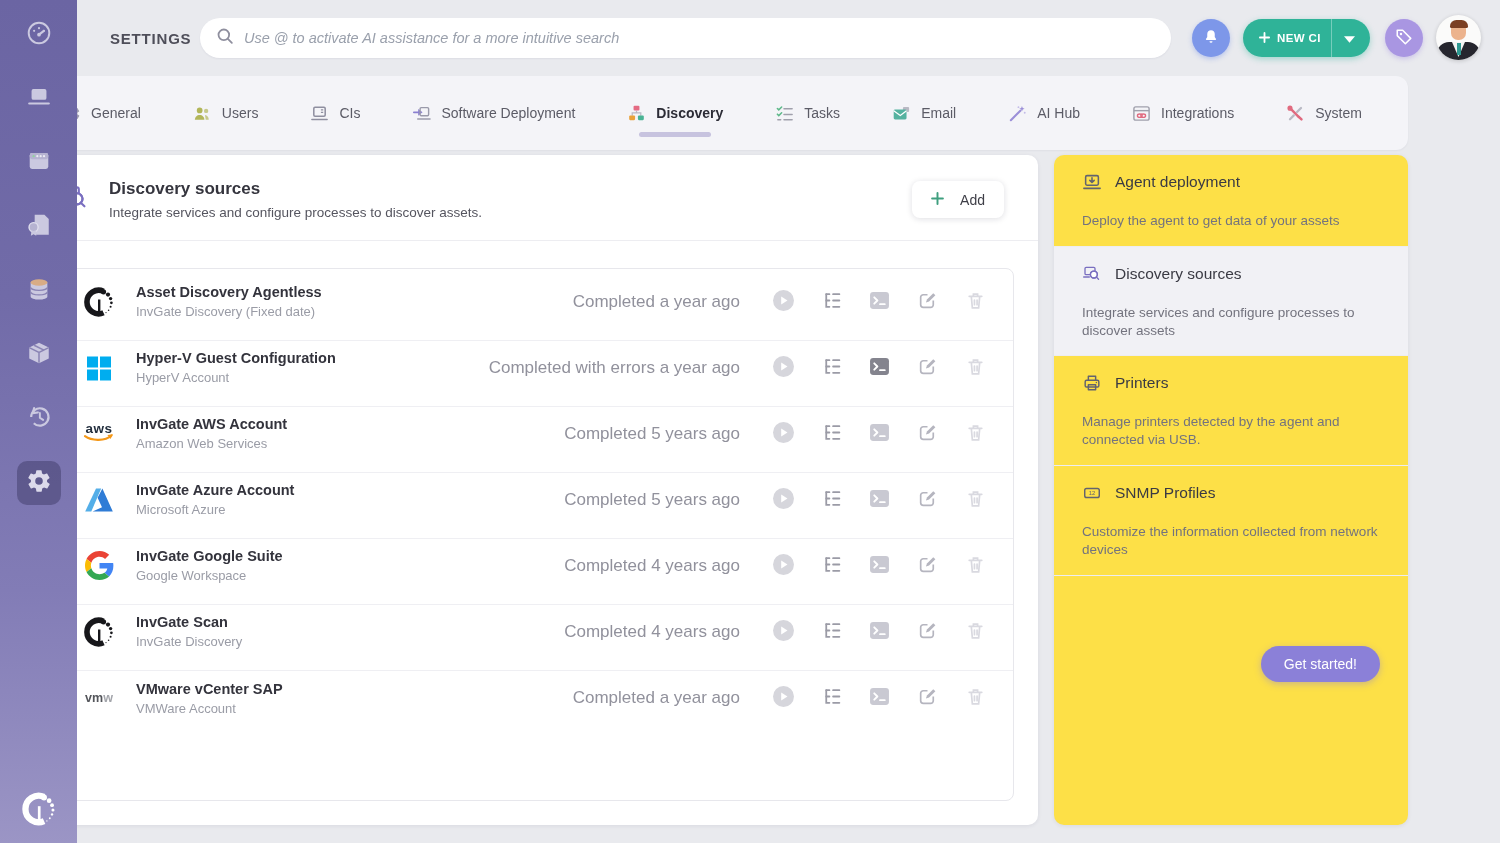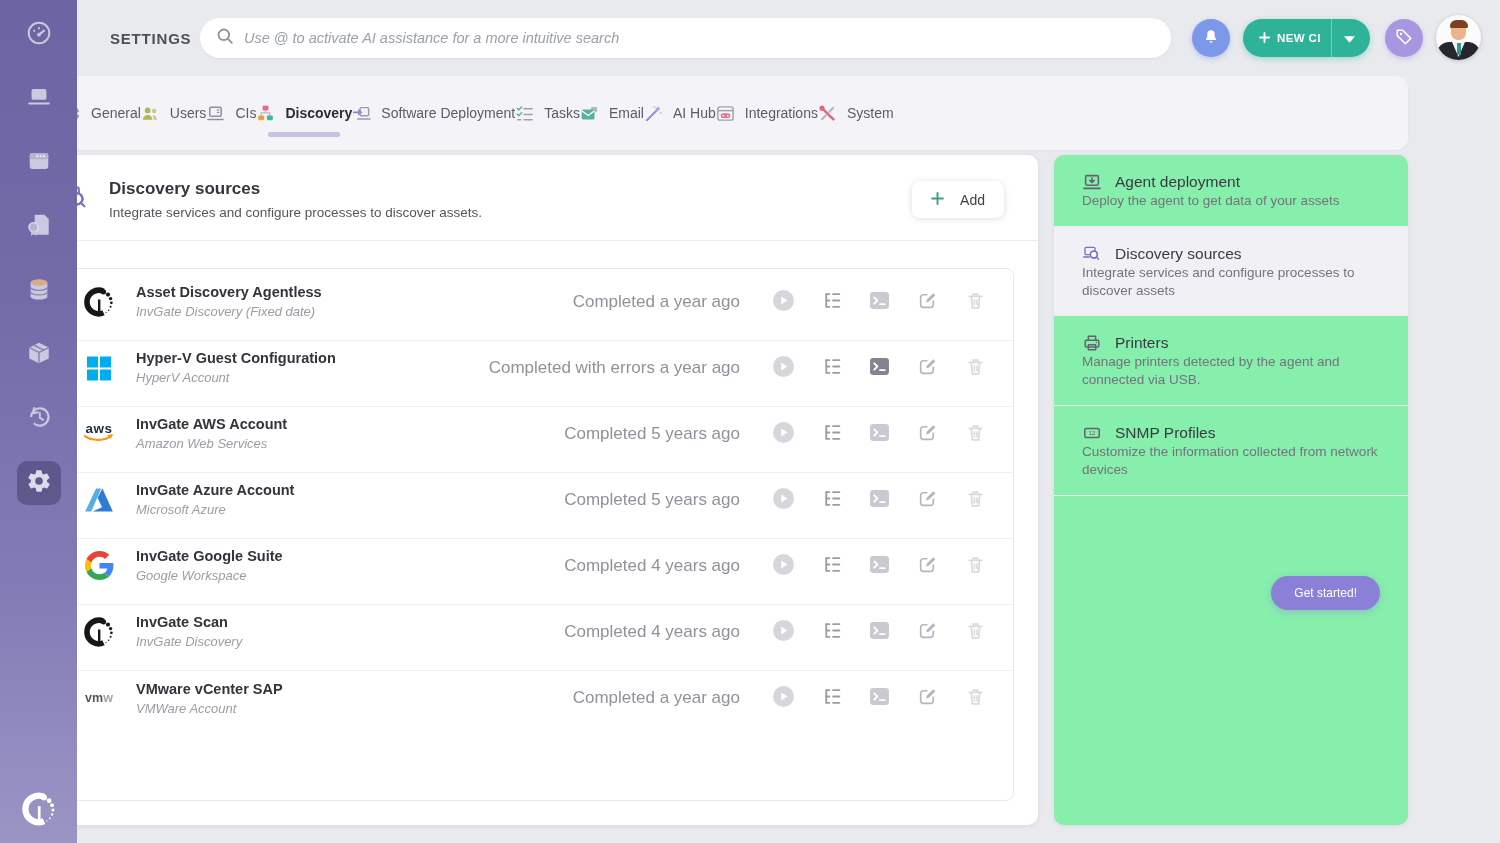--- a/index.html
+++ b/index.html
@@ -38,21 +38,21 @@
   .avatar { position:absolute; left:1359px; top:15px; width:45px; height:45px; border-radius:50%; background:#fbfbfa; overflow:hidden;
     box-shadow:0 1px 4px rgba(0,0,0,.18); cursor:pointer; }
   .av-body { position:absolute; left:1px; top:27px; width:43px; height:19px; background:#26262e; border-radius:12px 12px 0 0; }
   .av-shirt { position:absolute; left:16px; top:27px; width:13px; height:15px; background:#f4f4f2; clip-path:polygon(0 0,100% 0,50% 100%); }
   .av-tie { position:absolute; left:20.5px; top:28px; width:4px; height:12px; background:#2f9a92; }
   .av-face { position:absolute; left:15px; top:8px; width:15px; height:17px; background:#ecb38d; border-radius:6px 6px 7px 7px; }
   .av-hair { position:absolute; left:13.5px; top:5px; width:18px; height:8px; background:#7b3f23; border-radius:8px 8px 2px 2px; }
 
   
   .tabstrip { position:absolute; left:16px; top:76px; width:1392px; height:74px; background:#f4f4f8; border-radius:12px;
-    box-shadow:0 1px 2px rgba(40,40,80,.05); display:flex; align-items:stretch; padding:0 46px; }
+    box-shadow:0 1px 2px rgba(40,40,80,.05); display:flex; align-items:stretch; justify-content:space-between; padding:0 46px; }
   .tab { position:relative; display:flex; align-items:center; gap:10px; cursor:pointer; }
   .tab-icon { display:flex; }
   .tab-icon svg { width:19px; height:19px; }
   .tab-label { font-size:14px; color:#5b5b66; }
   .tab.active .tab-label { color:#2c2c36; font-weight:600; }
   .tab-underline { position:absolute; bottom:13px; left:50%; transform:translateX(-50%); width:72px; height:5px; border-radius:3px; background:#c7c3df; }
 
   
   .main-card { position:absolute; left:16px; top:155px; width:1022px; height:670px; background:#fff; border-radius:10px;
     box-shadow:0 1px 4px rgba(40,40,80,.08); }
@@ -70,41 +70,41 @@
   .row:last-child { border-bottom:none; }
   .logo { width:36px; display:flex; align-items:center; justify-content:center; margin-right:19px; flex:none; }
   .logo svg { width:32px; height:32px; }
   .logo-invgate { color:#17171b; }
   .logo-aws { flex-direction:column;text-align:right; }
   .aws-word { font-size:13.5px; font-weight:700; color:#232f3e; letter-spacing:.5px; line-height:.85; }
   .logo-vmw b { font-size:12.5px; font-weight:800; color:#54565b; font-style:normal; }
   .logo-vmw i { font-size:12.5px; font-weight:600; color:#a3a5ab; font-style:normal; }
   .row-text { display:flex; flex-direction:column; gap:4px; }
   .row-name { font-size:14.5px; font-weight:600; color:#33333c; }
-  .row-account { font-size:13px; color:#9a9ca6;font-style:italic; }
+  .row-account { font-size:13px; color:#9a9ca6; }
   .row-spacer { flex:1; }
   .row-status { font-size:17px; color:#91919c; white-space:nowrap; margin-right:32px; }
   .row-actions { display:flex; align-items:center; gap:25px; }
   .act { background:none; border:none; padding:0; width:23px; height:23px; display:flex; align-items:center; justify-content:center; cursor:pointer; }
   .act svg { width:21px; height:21px; }
   .act.play svg { width:23px; height:23px; }
 
   
-  .right-panel { position:absolute; left:1054px; top:155px; width:354px; height:670px; background:#86efac; border-radius:10px;
+  .right-panel { position:absolute; left:1054px; top:155px; width:354px; height:670px; background:#fde047; border-radius:10px;
     box-shadow:0 1px 4px rgba(40,40,80,.08); overflow:hidden; }
   .rp-item { padding:17px 24px 16px 28px; border-bottom:1px solid #ededf1; cursor:pointer; }
   .rp-item.active { background:#f1f1f5; }
   .rp-head { display:flex; align-items:center; gap:13px; }
   .rp-icon { display:flex; color:#63636e; }
   .rp-icon svg { width:20px; height:20px; }
   .rp-icon.purple { color:#7a6fc0; }
   .rp-title { font-size:15.5px; font-weight:500; color:#3a3a43; }
-  .rp-desc { margin-top:0; font-size:13.5px; line-height:1.32; color:#73737e; max-width:305px; }
+  .rp-desc { margin-top:20px; font-size:13.5px; line-height:1.32; color:#73737e; max-width:305px; }
   .rp-footer { position:relative; height:190px; }
-  .get-started-btn { position:absolute; right:28px; bottom:76px; border:none; background:#8b80d8; color:#fff; font-size:12px;
+  .get-started-btn { position:absolute; right:28px; bottom:84px; border:none; background:#8b80d8; color:#fff; font-size:14px;
     padding:10px 23px; border-radius:19px; cursor:pointer; font-family:inherit; box-shadow:0 2px 7px rgba(139,128,216,.45); }
 </style>
 </head>
 <body>
 
 <div class="app">
 
   <aside class="sidebar">
     <div class="side-icon">
         <span><svg viewBox="0 0 24 24">
@@ -247,42 +247,42 @@
       <div class="tab">
         <span class="tab-icon">
           <svg viewBox="0 0 20 20" fill="none" stroke="#8f8fa0" stroke-width="1.6">
             <rect x="4" y="3.5" width="12" height="9.5" rx="1.3"></rect>
             <path d="M2 16.2h16" stroke-linecap="round"></path>
             <path d="M11.5 6.2h2.4M11.5 8.7h2.4" stroke-width="1.3"></path>
           </svg>
         </span>
         <span class="tab-label">CIs</span>
       </div>
+      <div class="tab">
+        <span class="tab-icon">
+          <svg viewBox="0 0 20 20">
+            <path d="M2 8.8h5.5" stroke="#8a7fd0" stroke-width="2" stroke-linecap="round"></path>
+            <path d="M6.5 5.3l4.6 3.5-4.6 3.5z" fill="#8a7fd0"></path>
+            <rect x="8.5" y="3.8" width="9" height="8.5" rx="1.2" stroke="#9a9aaa" fill="none" stroke-width="1.5"></rect>
+            <path d="M6 15.8h13" stroke="#9a9aaa" stroke-width="1.5" stroke-linecap="round"></path>
+          </svg>
+        </span>
+        <span class="tab-label">Software Deployment</span>
+      </div>
       <div class="tab active">
         <span class="tab-icon">
           <svg viewBox="0 0 20 20">
             <path d="M10 7v2.3M5.5 12.3V9.3h9v3" stroke="#b9b9c4" fill="none" stroke-width="1.3"></path>
             <rect x="6.9" y="1.8" width="6.2" height="5" rx="1.1" fill="#e46a83"></rect>
             <rect x="2.3" y="12" width="6.2" height="5" rx="1.1" fill="#e9a23b"></rect>
             <rect x="11.5" y="12" width="6.2" height="5" rx="1.1" fill="#49b394"></rect>
           </svg>
         </span>
         <span class="tab-label">Discovery</span>
         <span class="tab-underline"></span>
-      </div>
-      <div class="tab">
-        <span class="tab-icon">
-          <svg viewBox="0 0 20 20">
-            <path d="M2 8.8h5.5" stroke="#8a7fd0" stroke-width="2" stroke-linecap="round"></path>
-            <path d="M6.5 5.3l4.6 3.5-4.6 3.5z" fill="#8a7fd0"></path>
-            <rect x="8.5" y="3.8" width="9" height="8.5" rx="1.2" stroke="#9a9aaa" fill="none" stroke-width="1.5"></rect>
-            <path d="M6 15.8h13" stroke="#9a9aaa" stroke-width="1.5" stroke-linecap="round"></path>
-          </svg>
-        </span>
-        <span class="tab-label">Software Deployment</span>
       </div>
       <div class="tab">
         <span class="tab-icon">
           <svg viewBox="0 0 20 20" fill="none" stroke-linecap="round">
             <path d="M2.5 4.7l1.5 1.5L7 3.2" stroke="#5eb98a" stroke-width="1.6"></path>
             <path d="M9.5 5h8.5" stroke="#a0a0ac" stroke-width="1.6"></path>
             <path d="M2.5 10.7L4 12.2l3-3" stroke="#5eb98a" stroke-width="1.6"></path>
             <path d="M9.5 11h8.5" stroke="#a0a0ac" stroke-width="1.6"></path>
             <path d="M3 16.5h3" stroke="#a0a0ac" stroke-width="1.6"></path>
             <path d="M9.5 16.5h8.5" stroke="#a0a0ac" stroke-width="1.6"></path>

